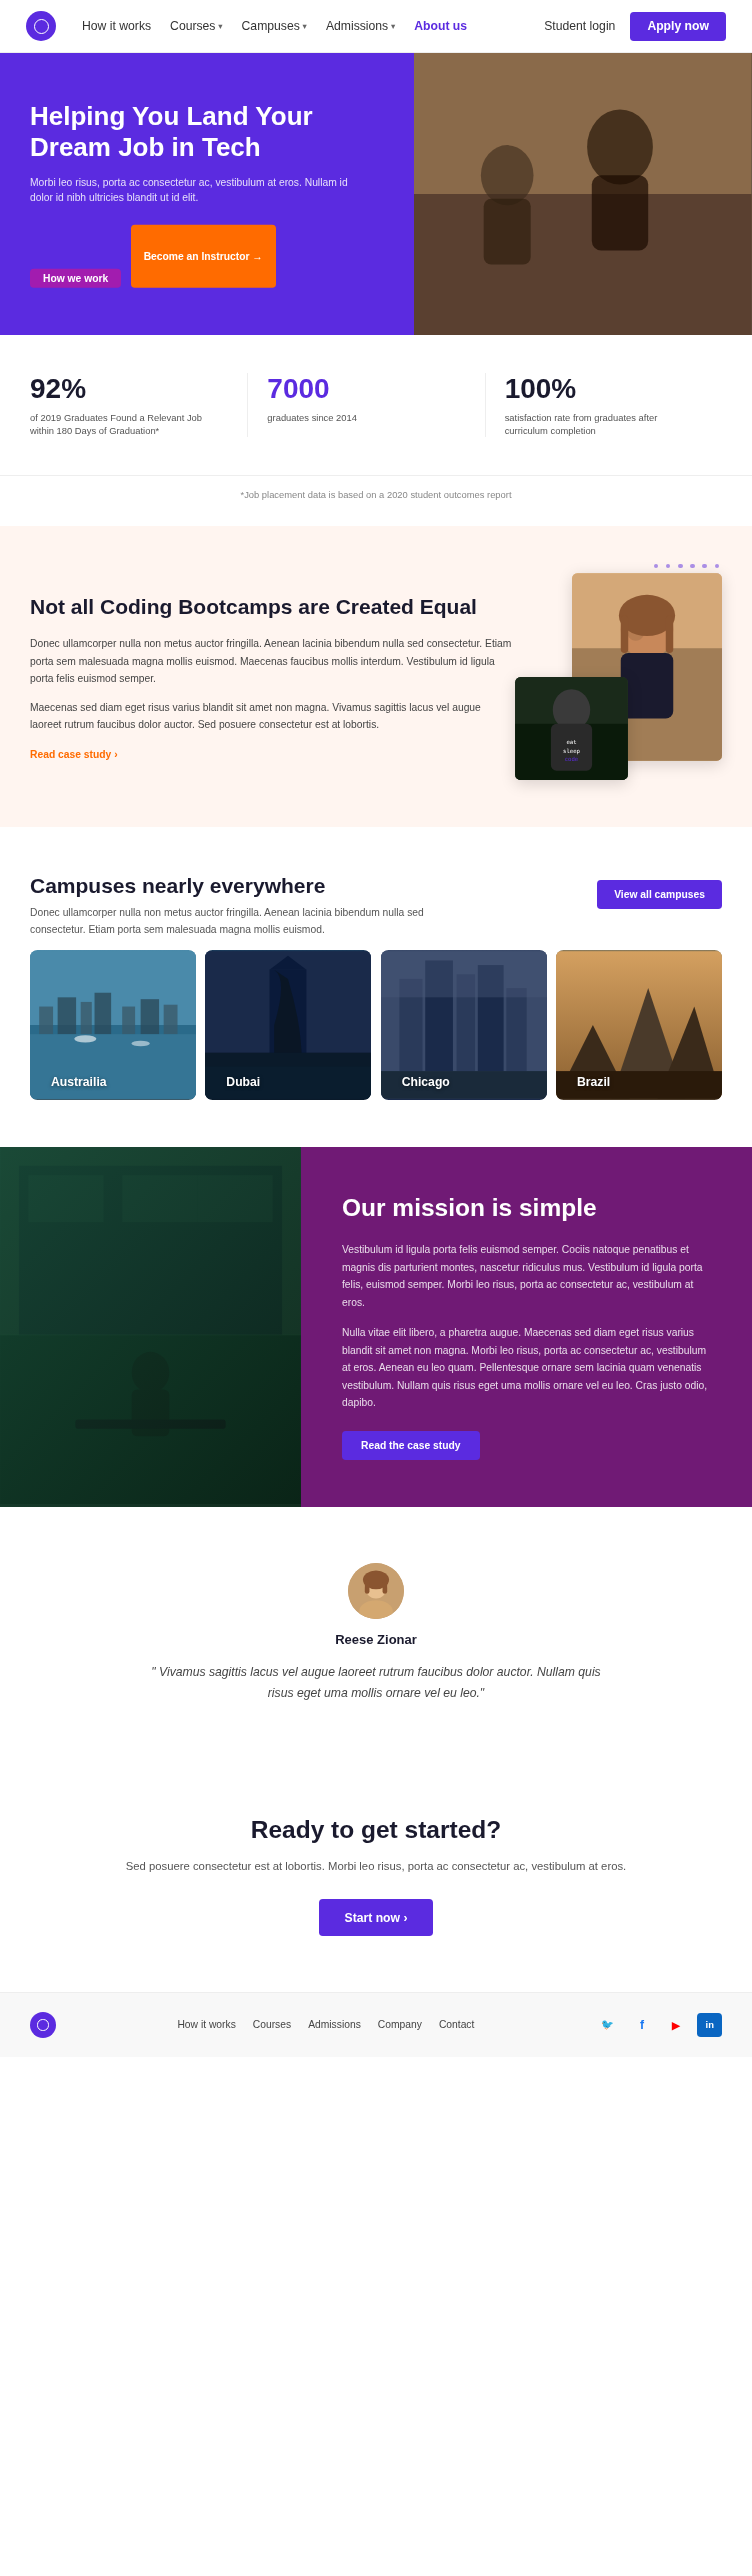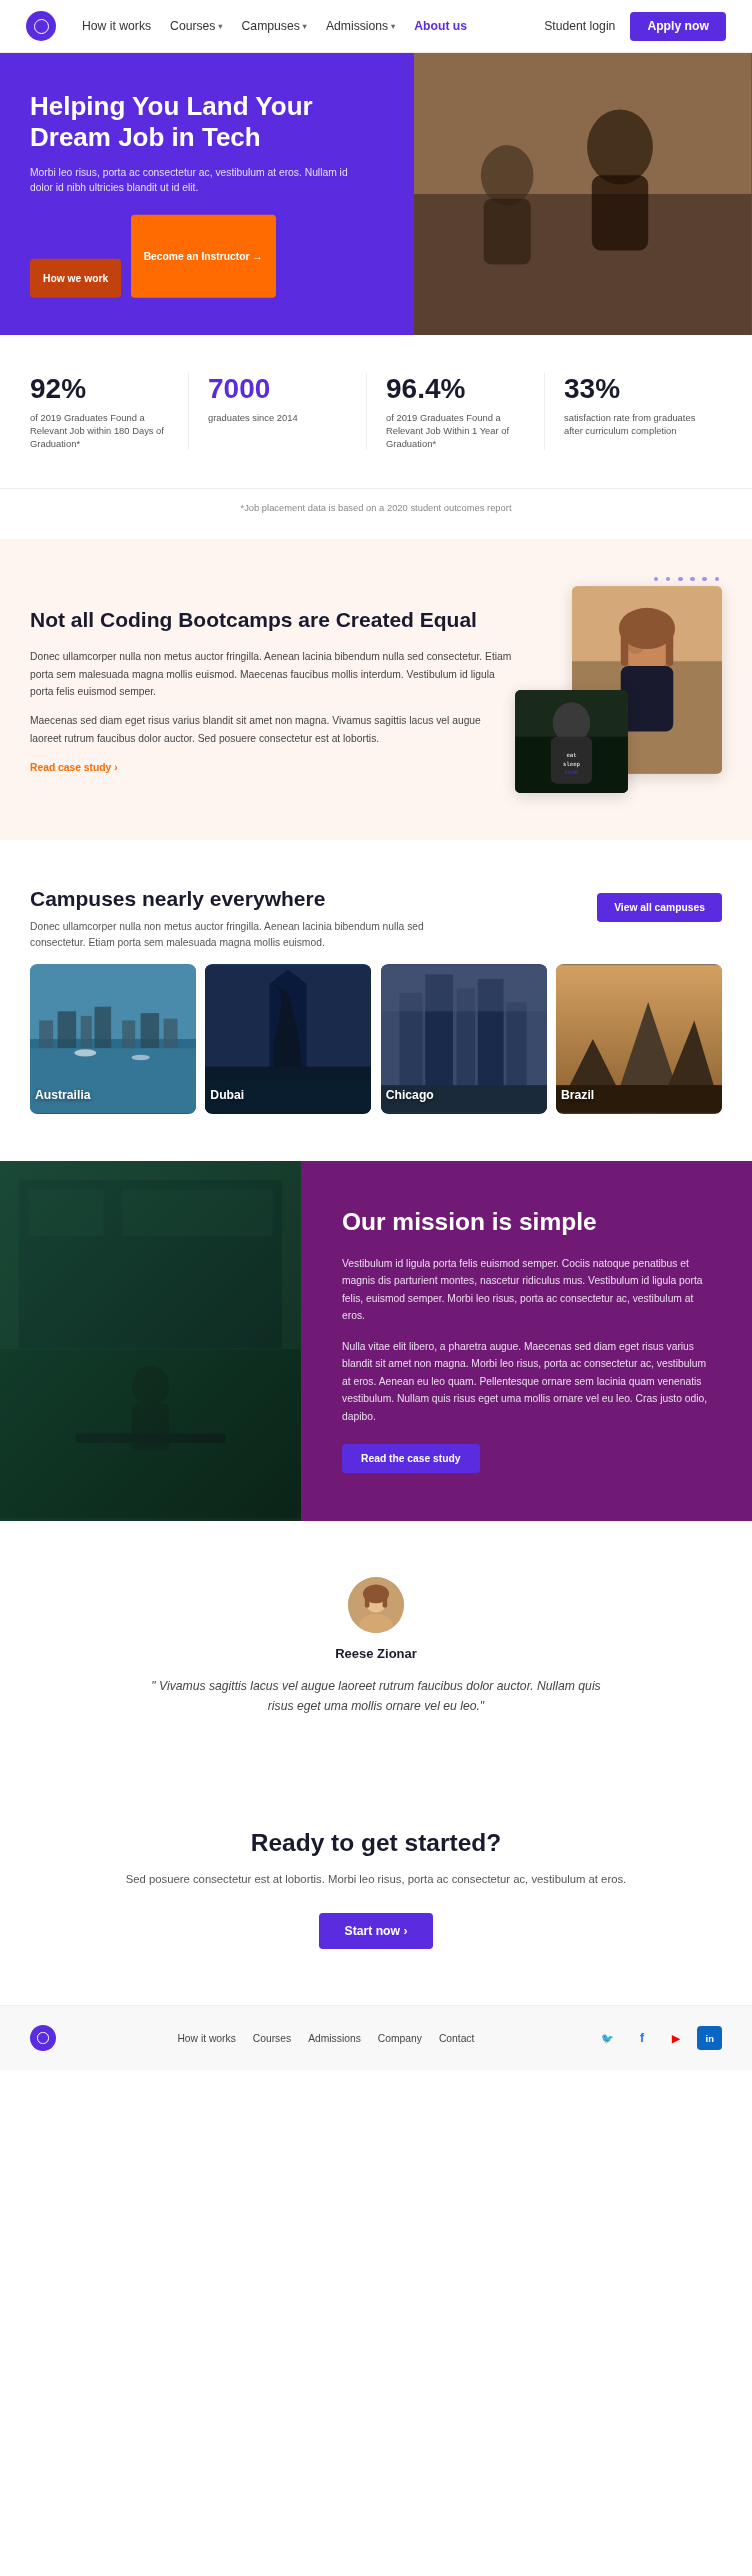--- a/index.html
+++ b/index.html
@@ -22,21 +22,21 @@
 
     
     .hero { position: relative; height: 282px; overflow: hidden; }
     .hero-bg { position: absolute; inset: 0; background: linear-gradient(135deg, #222 0%, #555 100%); }
     .hero-img-placeholder { position: absolute; right: 0; top: 0; width: 55%; height: 100%; background: linear-gradient(135deg, #8a6a3a 0%, #5a4a2a 40%, #3a3a4a 100%); }
     .hero-overlay { position: absolute; left: 0; top: 0; width: 55%; height: 100%; background: #5b2be0; }
     .hero-content { position: absolute; left: 30px; top: 50%; transform: translateY(-50%); max-width: 320px; }
     .hero-title { font-size: 26px; font-weight: 800; color: #fff; line-height: 1.2; margin-bottom: 11.3px; }
     .hero-subtitle { font-size: 10.3px; color: rgba(255,255,255,0.85); line-height: 1.5; margin-bottom: 19px; }
     .hero-buttons { display: flex; gap: 9.4px; }
-    .btn-how { background: #c2410c; color: #fff; font-size: 10.3px; font-weight: 600; padding: 14px 13px; border-radius: 3.8px; cursor: pointer; border: none; margin-top: 44px; }
+    .btn-how { background: #a21caf; color: #fff; font-size: 10.3px; font-weight: 600; padding: 4px 13px; border-radius: 3.8px; cursor: pointer; border: none; margin-top: 44px; }
     .btn-instructor { background: #ff6b00; color: #fff; font-size: 10.3px; font-weight: 600; padding: 7.5px 13px; border-radius: 3.8px; cursor: pointer; border: none; text-align: right; }
 
     
     .stats { display: flex; padding: 38px 30px; gap: 0; border-bottom: 0.9px solid #eee; }
     .stat { flex: 1; padding-right: 19px; border-right: 0.9px solid #eee; padding-left: 19px; }
     .stat:first-child { padding-left: 0; }
     .stat:last-child { border-right: none; }
     .stat-number { font-size: 28px; font-weight: 800; color: #1a1a2e; margin-bottom: 5.6px; }
     .stat-number.blue { color: #5b2be0; }
     .stat-desc { font-size: 9.4px; color: #555; line-height: 1.4; }
@@ -62,21 +62,21 @@
     .campuses-title { font-size: 21px; font-weight: 800; color: #1a1a2e; margin-bottom: 7.5px; }
     .campuses-desc { font-size: 10.3px; color: #555; line-height: 1.6; max-width: 423px; }
     .btn-view-campuses { background: #5b2be0; color: #fff; font-size: 10.3px; font-weight: 600; padding: 9.4px 17px; border-radius: 3.8px; cursor: pointer; border: none; white-space: nowrap; margin-top: 5.6px; }
     .campus-grid { display: grid; grid-template-columns: repeat(4, 1fr); gap: 9.4px; }
     .campus-card { border-radius: 7.5px; overflow: hidden; position: relative; height: 150px; cursor: pointer; }
     .campus-bg { width: 100%; height: 100%; }
     .campus-bg-1 { background: linear-gradient(180deg, #4a8aaa 0%, #2a6a8a 50%, #3a5a6a 100%); }
     .campus-bg-2 { background: linear-gradient(180deg, #1a3a5a 0%, #0a2a4a 50%, #0a1a2a 100%); }
     .campus-bg-3 { background: linear-gradient(180deg, #3a4a6a 0%, #2a3a5a 50%, #1a2a4a 100%); }
     .campus-bg-4 { background: linear-gradient(180deg, #8a7a5a 0%, #6a5a3a 50%, #4a3a2a 100%); }
-    .campus-label { position: absolute; bottom: 11.3px; left: 5px; color: #fff; font-size: 12.2px; font-weight: 700; text-shadow: 0 0.9px 3.8px rgba(0,0,0,0.5); }
+    .campus-label { position: absolute; bottom: 11.3px; left: 21px; color: #fff; font-size: 12.2px; font-weight: 700; text-shadow: 0 0.9px 3.8px rgba(0,0,0,0.5); }
 
     
     .mission-section { background: #701a75; padding: 0; display: flex; min-height: 357px; }
     .mission-img { flex: 0 0 301px; background: linear-gradient(180deg, #2a5a4a 0%, #1a3a2a 100%); position: relative; overflow: hidden; }
     .mission-img-overlay { position: absolute; inset: 0; background: linear-gradient(135deg, rgba(26,80,60,0.7) 0%, rgba(10,30,20,0.5) 100%); }
     .mission-content { flex: 1; padding: 47px 41px; display: flex; flex-direction: column; justify-content: center; }
     .mission-title { font-size: 24.5px; font-weight: 800; color: #fff; margin-bottom: 19px; }
     .mission-p { font-size: 10.3px; color: rgba(255,255,255,0.85); line-height: 1.7; margin-bottom: 13px; }
     .btn-case-study { background: #5b2be0; color: #fff; font-size: 10.3px; font-weight: 600; padding: 9.4px 19px; border-radius: 3.8px; cursor: pointer; border: none; align-self: flex-start; margin-top: 5.6px; }
 
@@ -164,25 +164,21 @@
   <div class="stats">
     <div class="stat">
       <div class="stat-number">92%</div>
       <div class="stat-desc">of 2019 Graduates Found a Relevant Job within 180 Days of Graduation*</div>
     </div>
     <div class="stat">
       <div class="stat-number blue">7000</div>
       <div class="stat-desc">graduates since 2014</div>
     </div>
     <div class="stat">
-      <div class="stat-number">96.4%</div>
-      <div class="stat-desc">of 2019 Graduates Found a Relevant Job Within 1 Year of Graduation*</div>
-    </div>
-    <div class="stat">
-      <div class="stat-number">33%</div>
+      <div class="stat-number">100%</div>
       <div class="stat-desc">satisfaction rate from graduates after curriculum completion</div>
     </div>
   </div>
   <div class="stats-note">*Job placement data is based on a 2020 student outcomes report</div>
 </section>
 
 <section class="bootcamp-section">
   <div class="bootcamp-text">
     <h2 class="bootcamp-title">Not all Coding Bootcamps are Created Equal</h2>
     <p class="bootcamp-p">Donec ullamcorper nulla non metus auctor fringilla. Aenean lacinia bibendum nulla sed consectetur. Etiam porta sem malesuada magna mollis euismod. Maecenas faucibus mollis interdum. Vestibulum id ligula porta felis euismod semper.</p>

